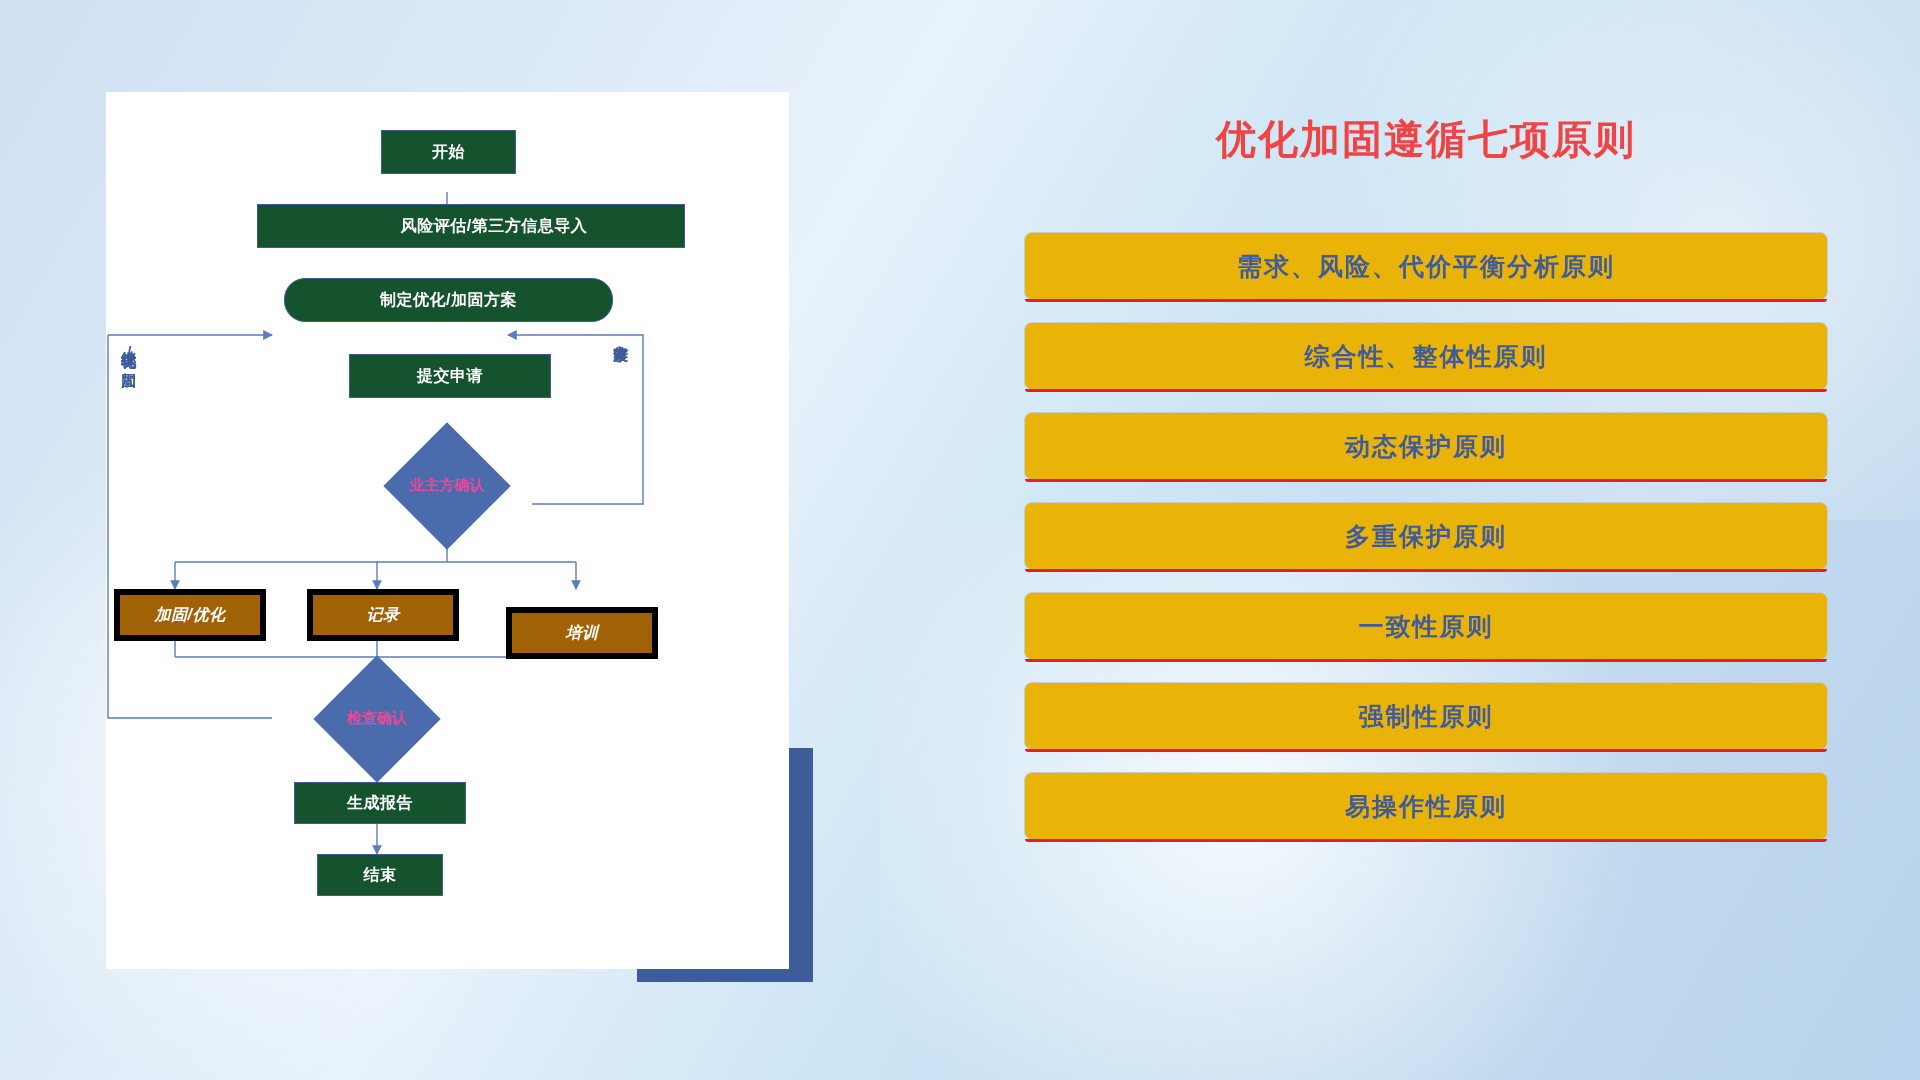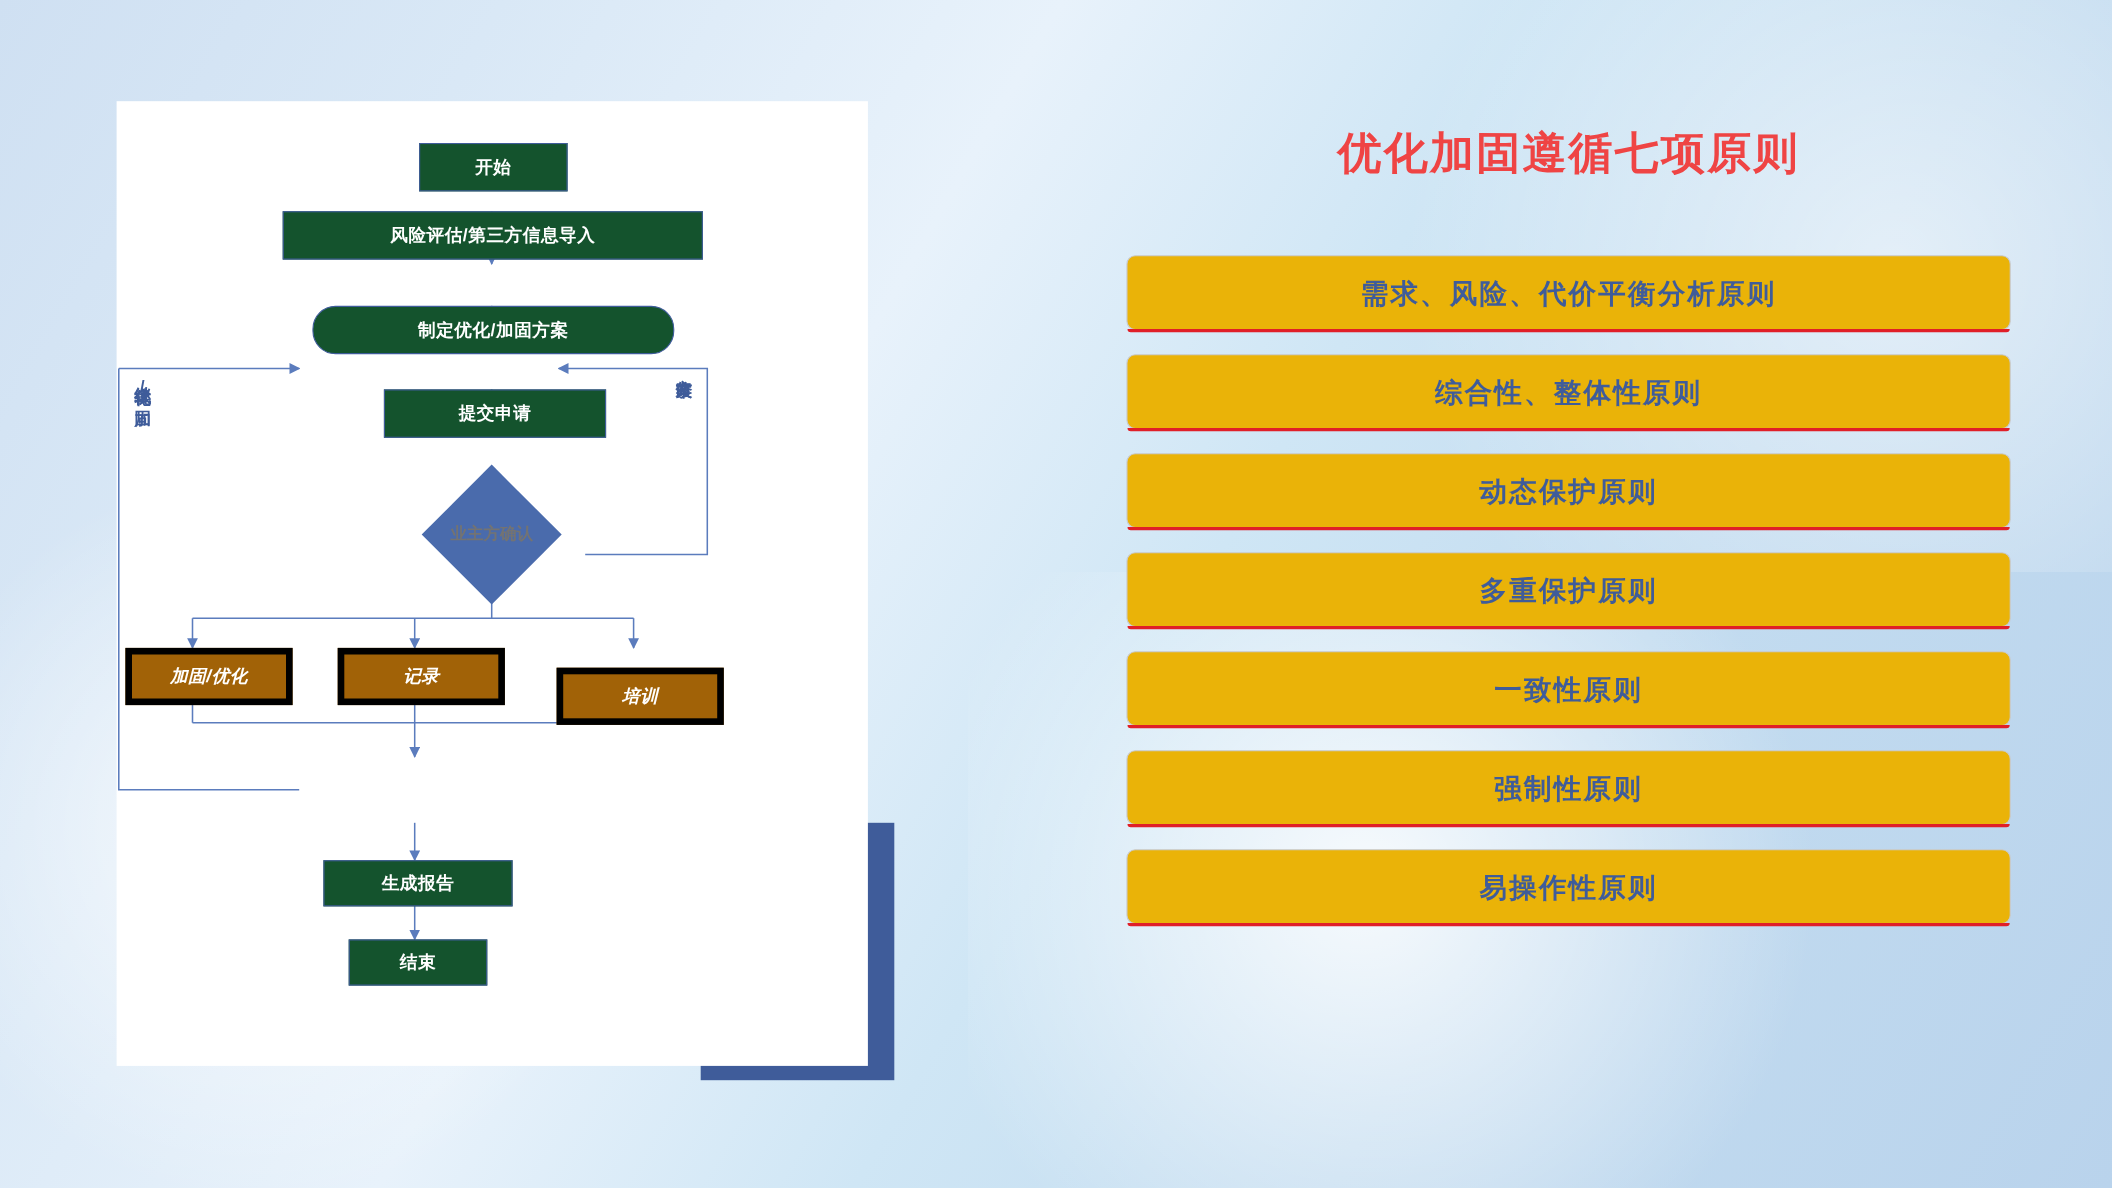--- a/index.html
+++ b/index.html
@@ -81,21 +81,21 @@
   .diamond-shape {
     position: absolute;
     background: #4a6bac;
     transform: rotate(45deg);
   }
   .diamond-label {
     position: absolute;
     display: flex;
     align-items: center;
     justify-content: center;
-    color: #737373;
+    color: #ec4899;
     font-size: 15px;
     font-weight: 700;
     white-space: nowrap;
     font-family: Liberation Serif, serif;
   }
   .vlabel {
     position: absolute;
     writing-mode: vertical-rl;
     text-orientation: upright;
     color: #3f5c9a;
@@ -201,21 +201,21 @@
 
       <path d="M 2 243 L 2 626 L 166 626"></path>
       <path d="M 2 243 L 166 243" marker-end="url(#arrow)"></path>
     </g>
   </svg>
 
   <div class="node rect" style="left:275px; top:38px; width:133px; height:42px;">
     <span>开始</span>
   </div>
 
-  <div class="node rect" style="left:151px; top:100px; width:380px; height:42px;">
+  <div class="node rect" style="left:151px; top:112px; width:380px; height:42px;padding-left:46px;">
     <span>风险评估/第三方信息导入</span>
   </div>
 
   <div class="node rect" style="left:178px; top:186px; width:327px; height:42px;border-radius:21px;">
     <span>制定优化/加固方案</span>
   </div>
 
   <div class="node rect" style="left:243px; top:262px; width:200px; height:42px;">
     <span>提交申请</span>
   </div>
@@ -232,20 +232,26 @@
   </div>
 
   <div class="node rect-light" style="left:201px; top:497px; width:140px; height:40px;">
     <span>记录</span>
   </div>
 
   <div class="node rect-light" style="left:400px; top:515px; width:140px; height:40px;">
     <span>培训</span>
   </div>
 
+  <div style="position:absolute; left:156px; top:582px; width:230px; height:88px;">
+    <div class="diamond-shape" style="left:70px; top:0px; width:90px; height:90px;"></div>
+    <div class="diamond-label" style="left:0; top:0; width:230px; height:88px;">
+      <span>检查确认</span>
+    </div>
+  </div>
 
   <div class="node rect" style="left:188px; top:690px; width:170px; height:40px;">
     <span>生成报告</span>
   </div>
 
   <div class="node rect" style="left:211px; top:762px; width:124px; height:40px;">
     <span>结束</span>
   </div>
 
   <div class="vlabel" style="left:14px; top:247px; height:140px;">

